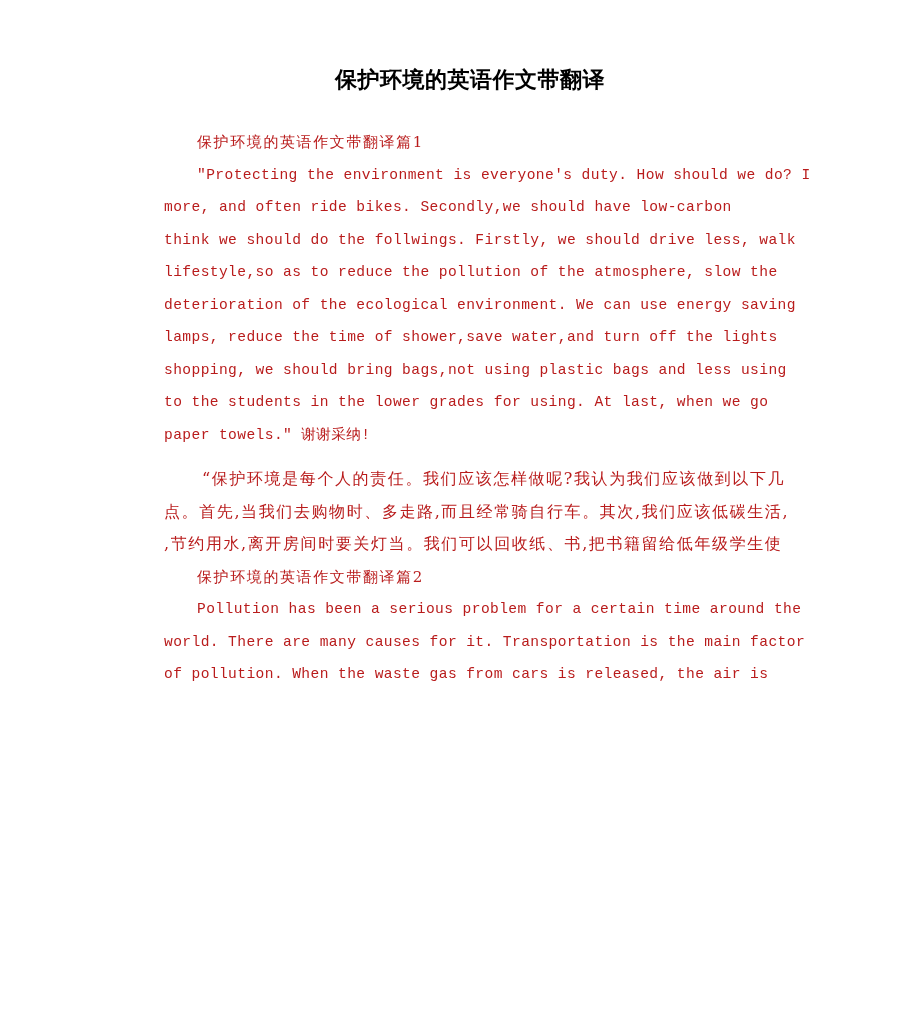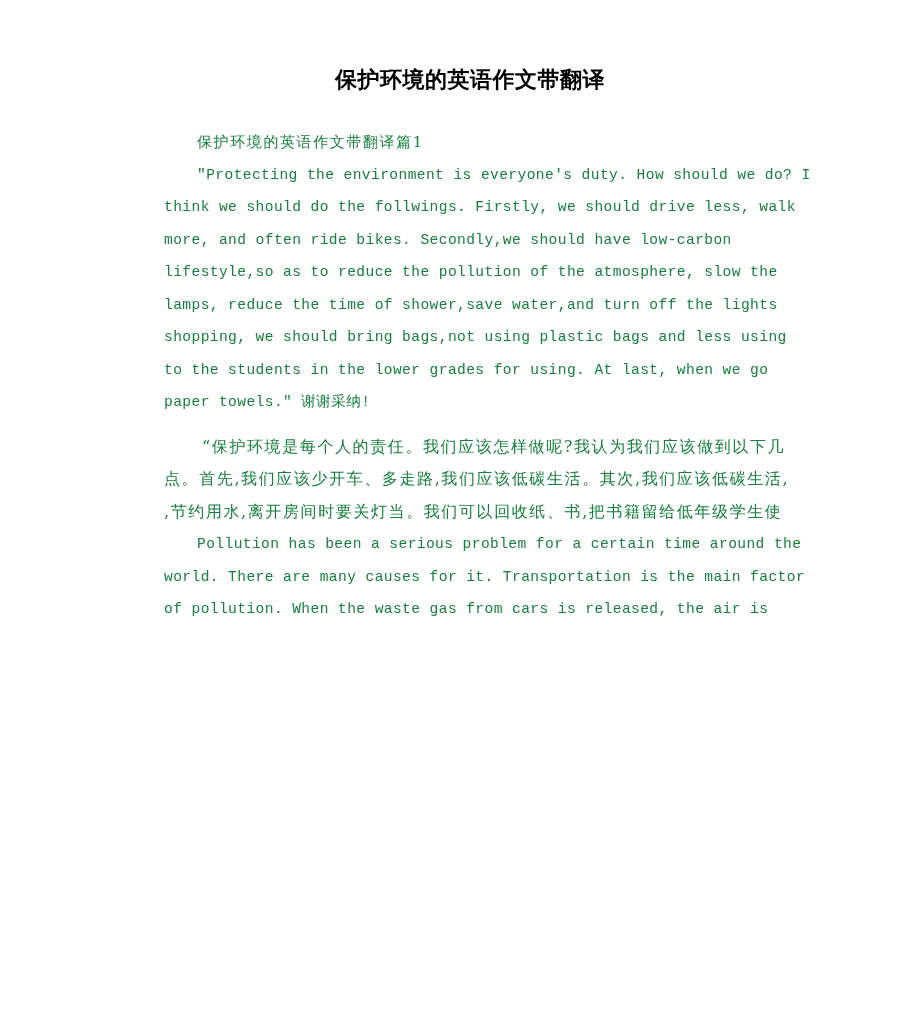--- a/index.html
+++ b/index.html
@@ -36,21 +36,21 @@
       color: #000000;
     }
     .body-text {
       position: absolute;
       left: 164px;
       top: 126px;
       width: 600px;
       font-family: "DejaVu Serif", serif;
       font-size: 14px;
       line-height: 32.5px;
-      color: #15803d;
+      color: #b91c1c;
     }
     .line {
       display: block;
       white-space: pre;
       height: 32.5px;
       overflow: visible;
     }
     .mono {
       font-family: "Liberation Mono", "DejaVu Sans Mono", monospace;
       font-size: 14.6px;
@@ -67,30 +67,32 @@
 </head>
 <body>
 
 <div class="page">
   <div class="title">保护环境的英语作文带翻译</div>
 
   <div class="body-text">
     <span class="line cjk indent" style="font-size:15px;">保护环境的英语作文带翻译篇1</span>
 
     <span class="line mono indent">"Protecting the environment is everyone's duty. How should we do? I</span>
+    <span class="line mono">more, and often ride bikes. Secondly,we should have low-carbon</span>
     <span class="line mono">think we should do the follwings. Firstly, we should drive less, walk</span>
-    <span class="line mono">more, and often ride bikes. Secondly,we should have low-carbon</span>
     <span class="line mono">lifestyle,so as to reduce the pollution of the atmosphere, slow the</span>
+    <span class="line mono">deterioration of the ecological environment. We can use energy saving</span>
     <span class="line mono">lamps, reduce the time of shower,save water,and turn off the lights</span>
     <span class="line mono">shopping, we should bring bags,not using plastic bags and less using</span>
     <span class="line mono">to the students in the lower grades for using. At last, when we go</span>
     <span class="line mono">paper towels." 谢谢采纳!</span>
 
     <span class="line cjk indent-cn">“保护环境是每个人的责任。我们应该怎样做呢?我认为我们应该做到以下几</span>
-    <span class="line cjk">点。首先,我们应该少开车、多走路,我们应该低碳生活。其次,我们应该低碳生活,</span>
+    <span class="line cjk">点。首先,当我们去购物时、多走路,而且经常骑自行车。其次,我们应该低碳生活,</span>
     <span class="line cjk">,节约用水,离开房间时要关灯当。我们可以回收纸、书,把书籍留给低年级学生使</span>
 
+    <span class="line cjk indent" style="font-size:15px;">保护环境的英语作文带翻译篇2</span>
 
     <span class="line mono indent">Pollution has been a serious problem for a certain time around the</span>
     <span class="line mono">world. There are many causes for it. Transportation is the main factor</span>
     <span class="line mono">of pollution. When the waste gas from cars is released, the air is</span>
   </div>
 </div>
 
 </body></html>

